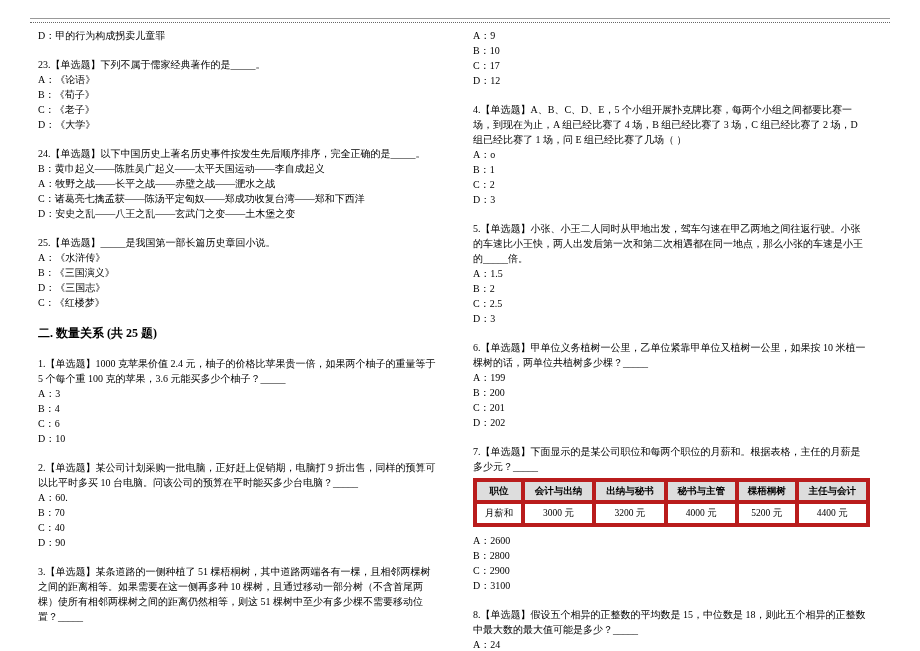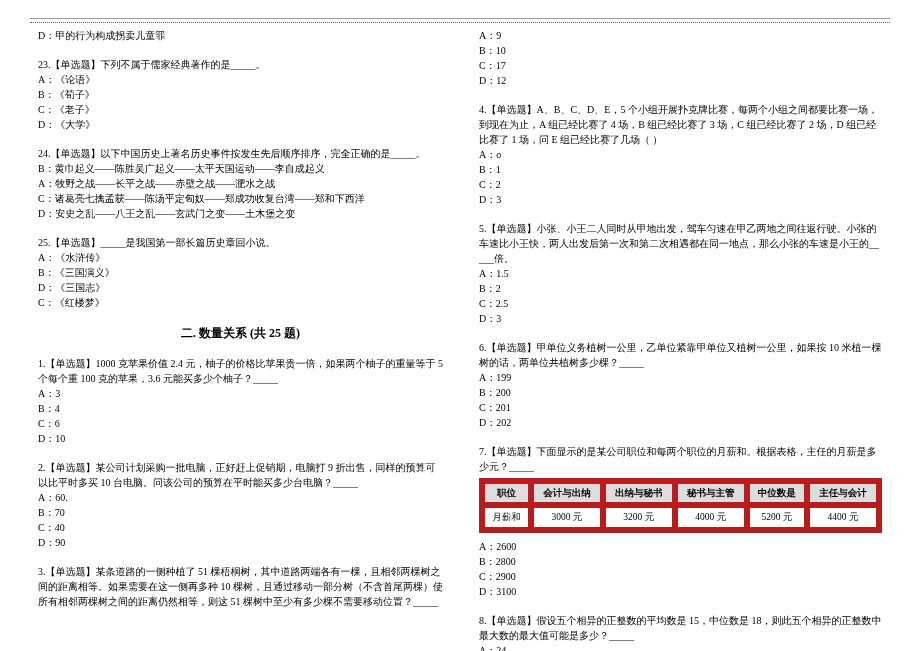--- a/index.html
+++ b/index.html
@@ -10,21 +10,21 @@
     background: #fff;
     color: #000;
     width: 920px;
     height: 651px;
     overflow: hidden;
   }
   .page {
     width: 920px;
     height: 651px;
     display: flex;
-    padding: 18px 28px 10px 30px;
+    padding: 18px 40px 10px 30px;
     position: relative;
   }
   .page::before {
     content: "";
     position: absolute;
     top: 18px;
     left: 30px;
     right: 30px;
     border-top: 1px solid #999;
   }
@@ -37,29 +37,29 @@
   }
   .col {
     width: 50%;
     padding: 10px 10px 0 8px;
   }
   .col.left { padding-right: 18px; }
   .col.right { padding-left: 18px; }
   .block { margin-bottom: 14px; }
   .line { white-space: normal; word-break: break-all; }
   .opt { display: block; }
-  .section-title { font-weight: bold; font-size: 12px; margin: 10px 0 14px 0; text-align: center; }
+  .section-title { font-weight: bold; font-size: 12px; margin: 10px 0 14px 0; }
   table.tbl {
     border-collapse: collapse;
     width: 100%;
     margin: 4px 0 6px 0;
     font-size: 9.5px;
   }
   table.tbl th, table.tbl td {
-    border: 6px solid #b91c1c;
+    border: 4px solid #b91c1c;
     padding: 2px 3px;
     text-align: center;
   }
   table.tbl th { background: #ddd; font-weight: bold; }
 </style>
 </head>
 <body>
 
 <div class="page">
   <div class="sep"></div>
@@ -153,21 +153,21 @@
 
     <div class="block">
       <div class="line">7.【单选题】下面显示的是某公司职位和每两个职位的月薪和。根据表格，主任的月薪是多少元？_____</div>
       <table class="tbl">
         <tbody>
             <tr>
           <th>职位</th>
           <th>会计与出纳</th>
           <th>出纳与秘书</th>
           <th>秘书与主管</th>
-          <th>中位数是</th>
+          <th>棵梧桐树</th>
           <th>主任与会计</th>
         </tr>
         <tr>
           <td>月薪和</td>
           <td>3000 元</td>
           <td>3200 元</td>
           <td>4000 元</td>
           <td>5200 元</td>
           <td>4400 元</td>
         </tr>

